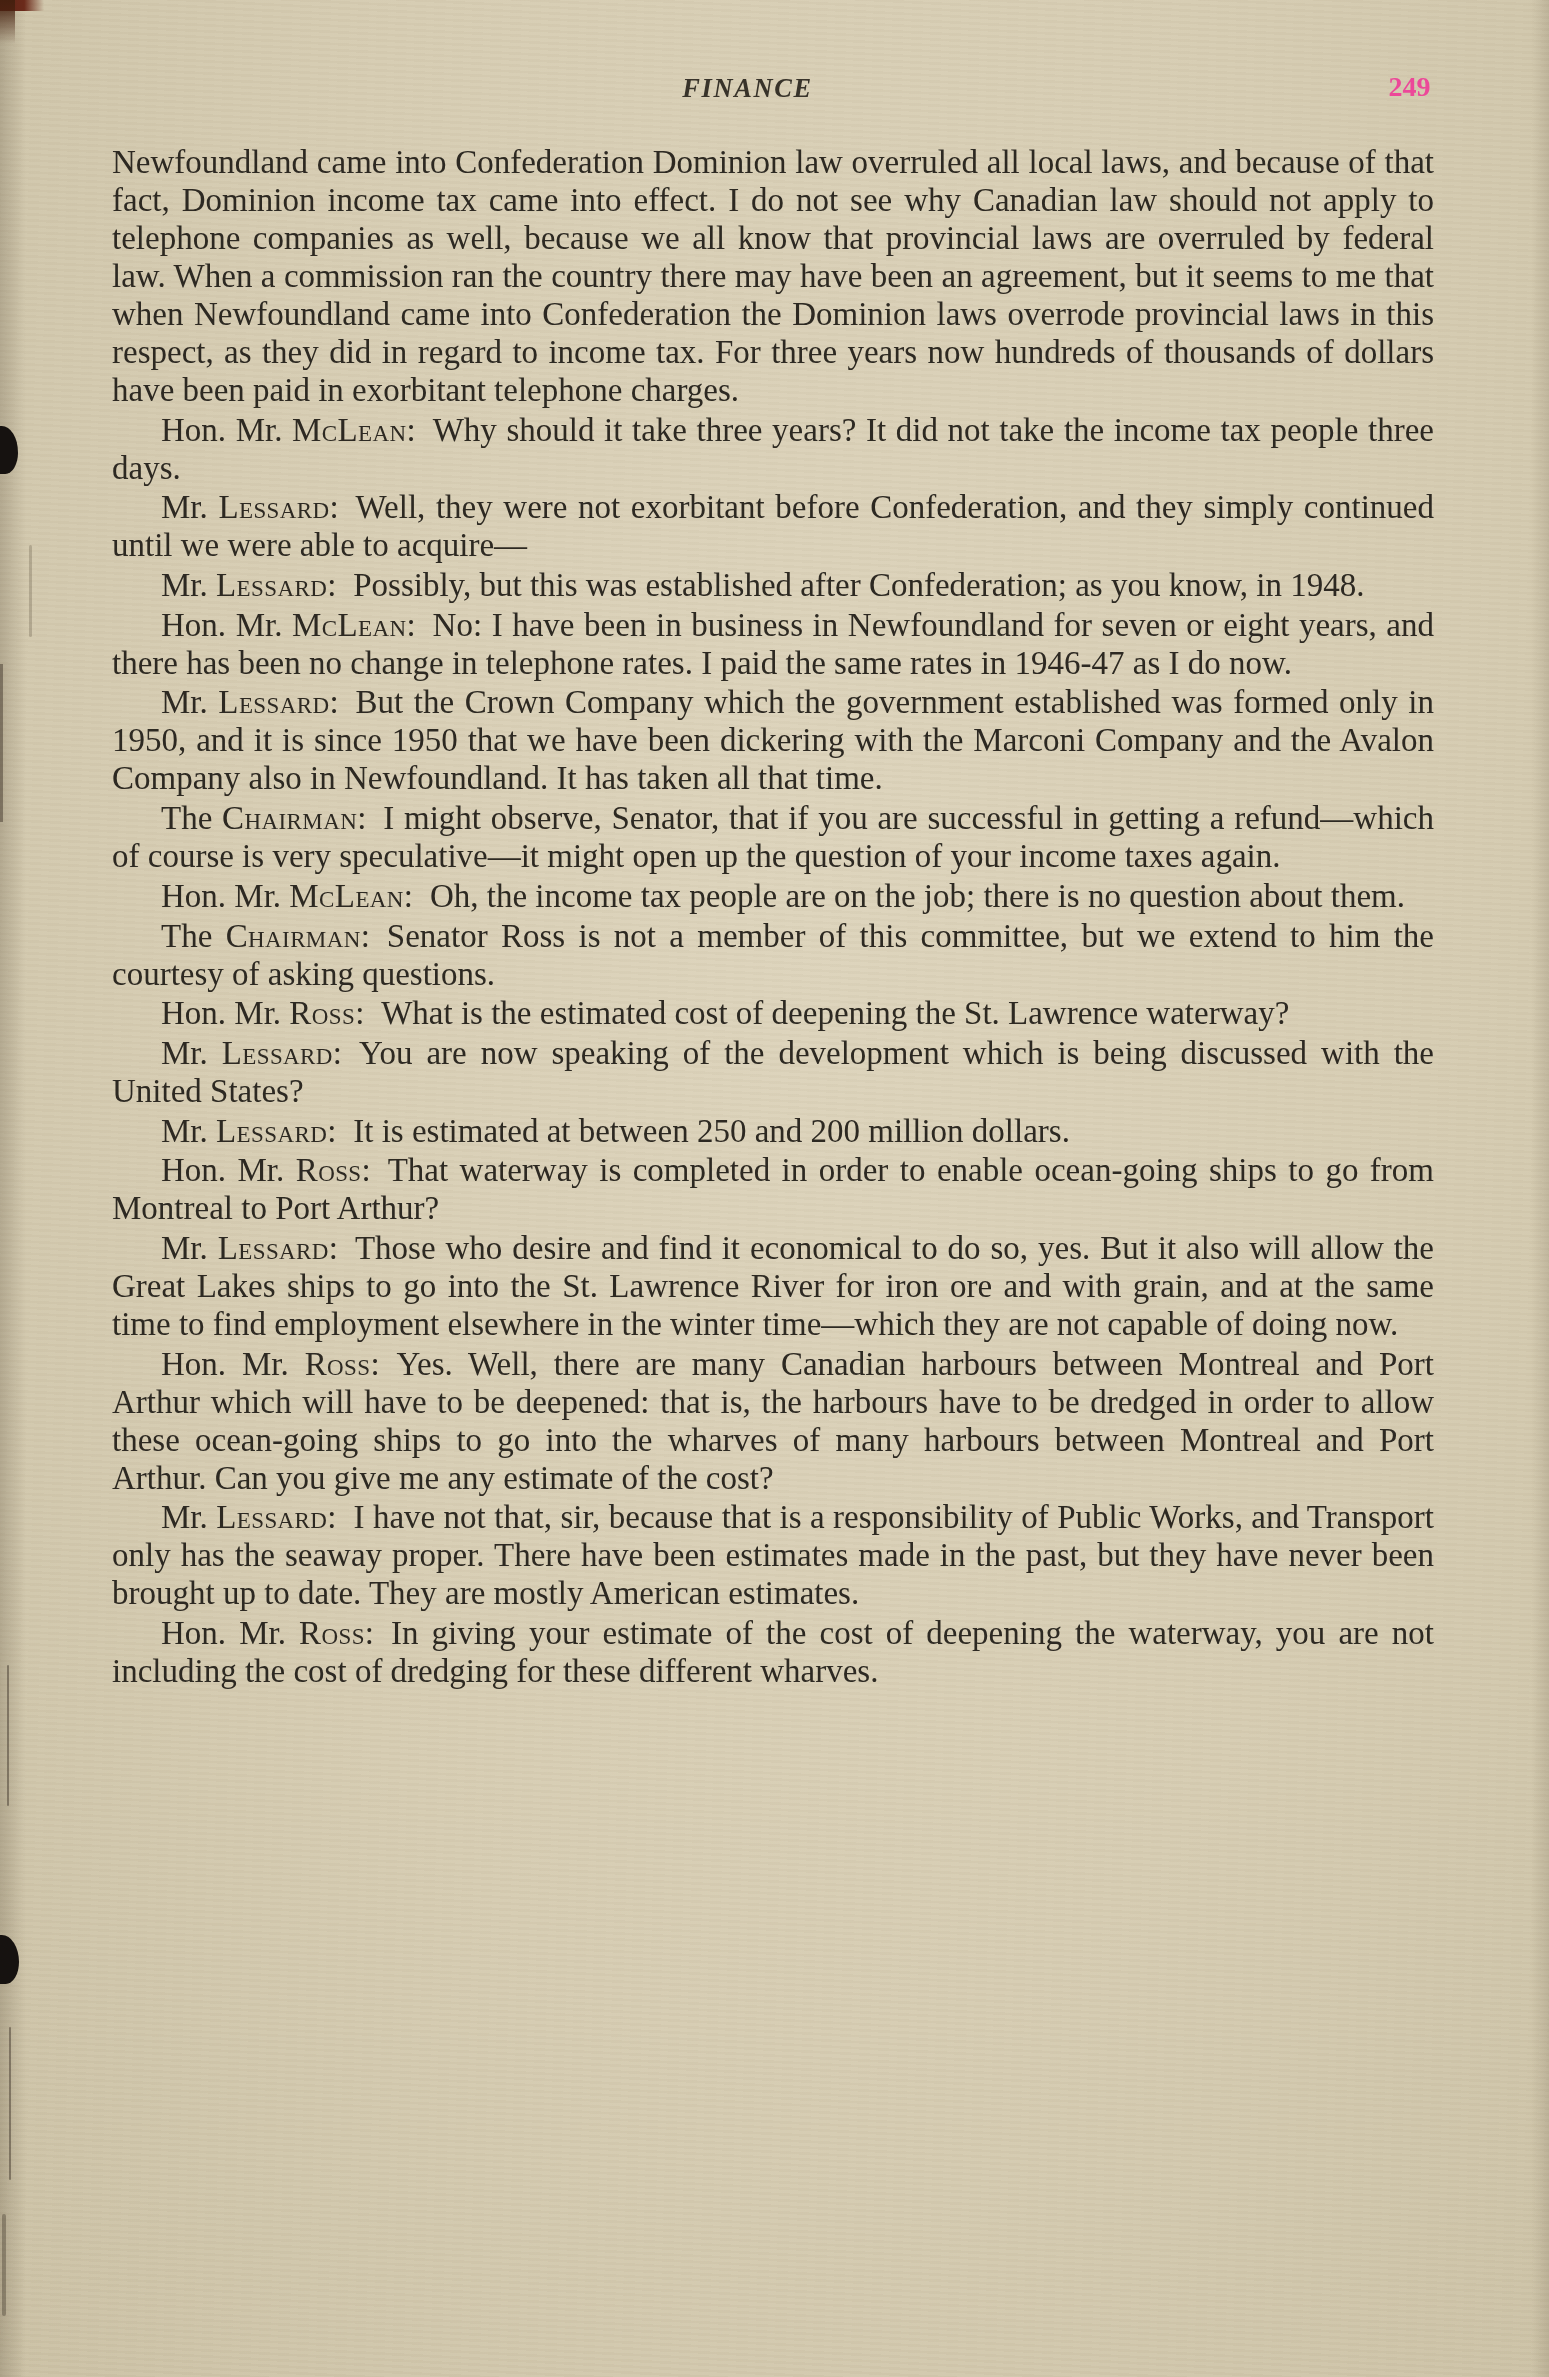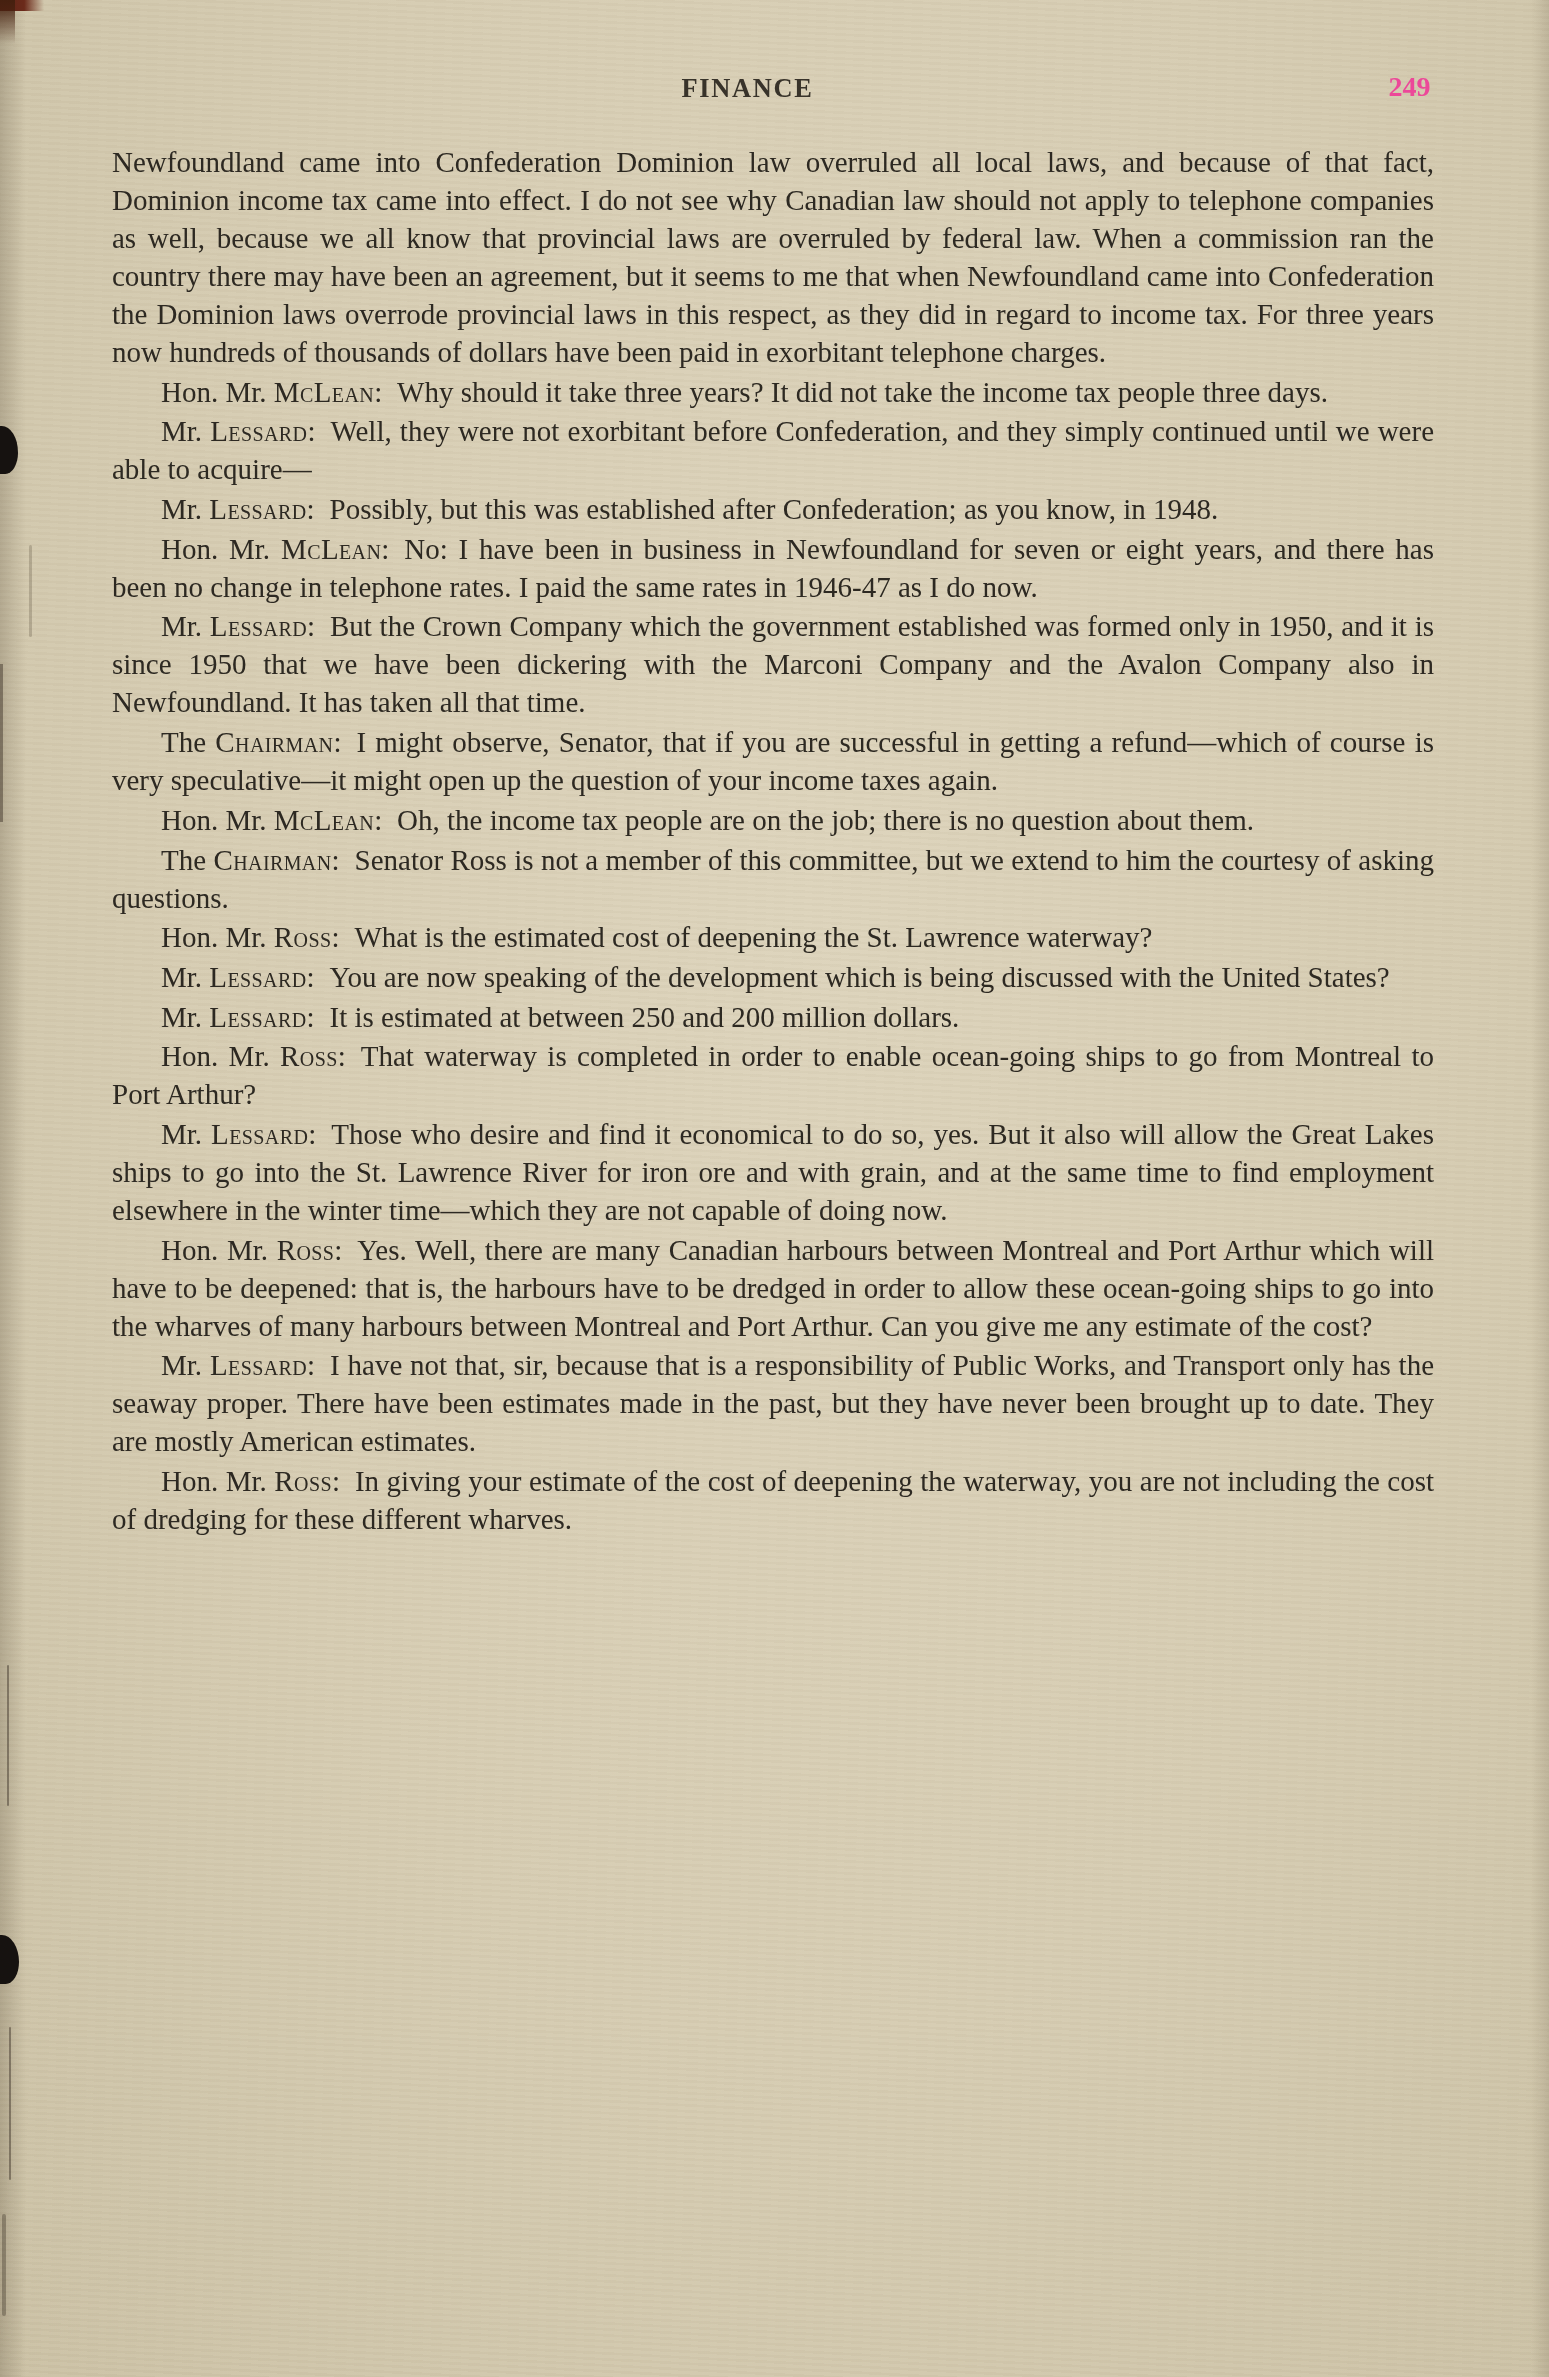--- a/index.html
+++ b/index.html
@@ -34,39 +34,40 @@
     top: 73px;
     left: 112px;
     width: 1322px;
     height: 39px;
   }
   .header-title {
     position: absolute;
     left: 0;
     right: 51px;
     text-align: center;
+    font-style: italic;
     font-weight: bold;
     font-size: 26.4px;
     letter-spacing: 1.7px;
     color: #38332a;
   }
   .page-number {
     position: absolute;
     right: 3.4px;
     top: -1.7px;
     font-weight: bold;
     font-size: 28px;
     color: #ec4899;
   }
   .body-text {
     position: absolute;
     top: 143px;
     left: 112px;
     width: 1322px;
-    font-size: 29px;
+    font-size: 33px;
     line-height: 38px;
     text-align: justify;
   }
   .para {
     margin: 0 0 1.7px 0;
   }
   .para.indent {
     text-indent: 49px;
   }
   .speaker-prefix {

